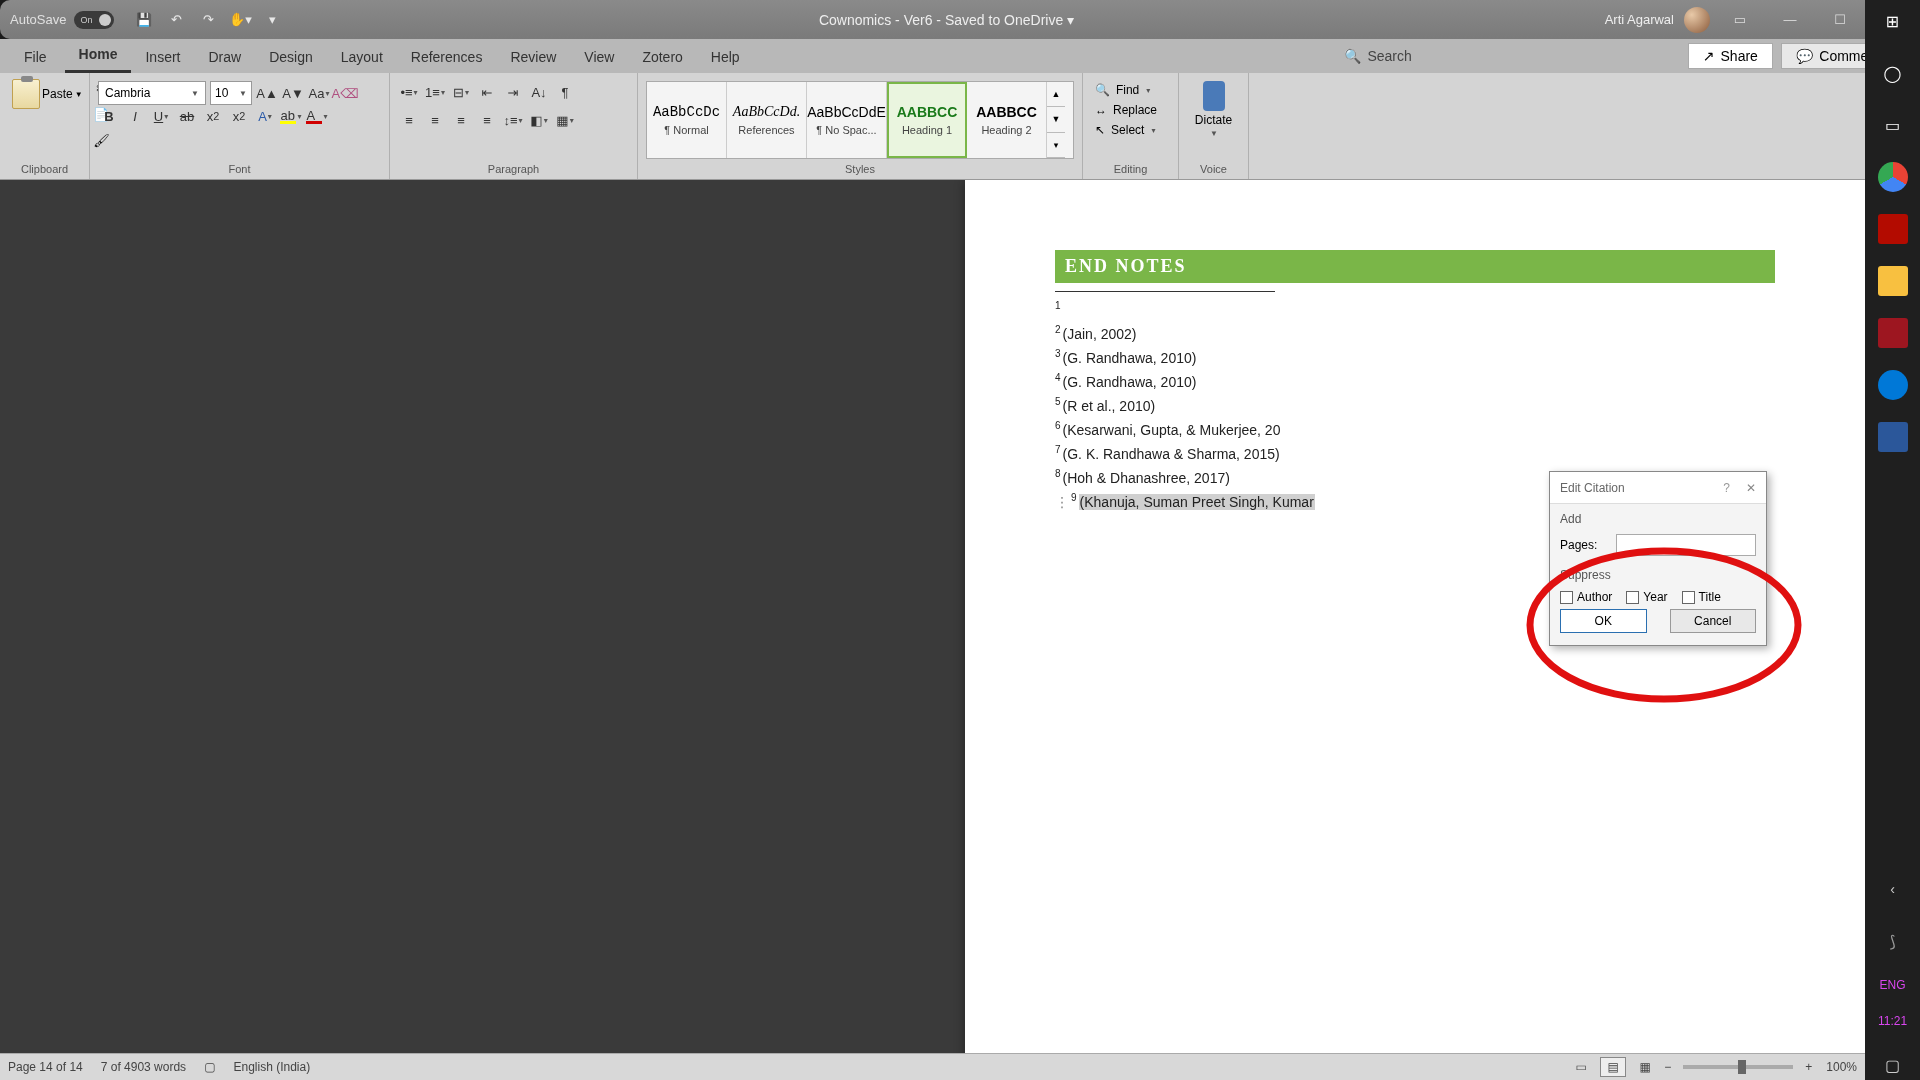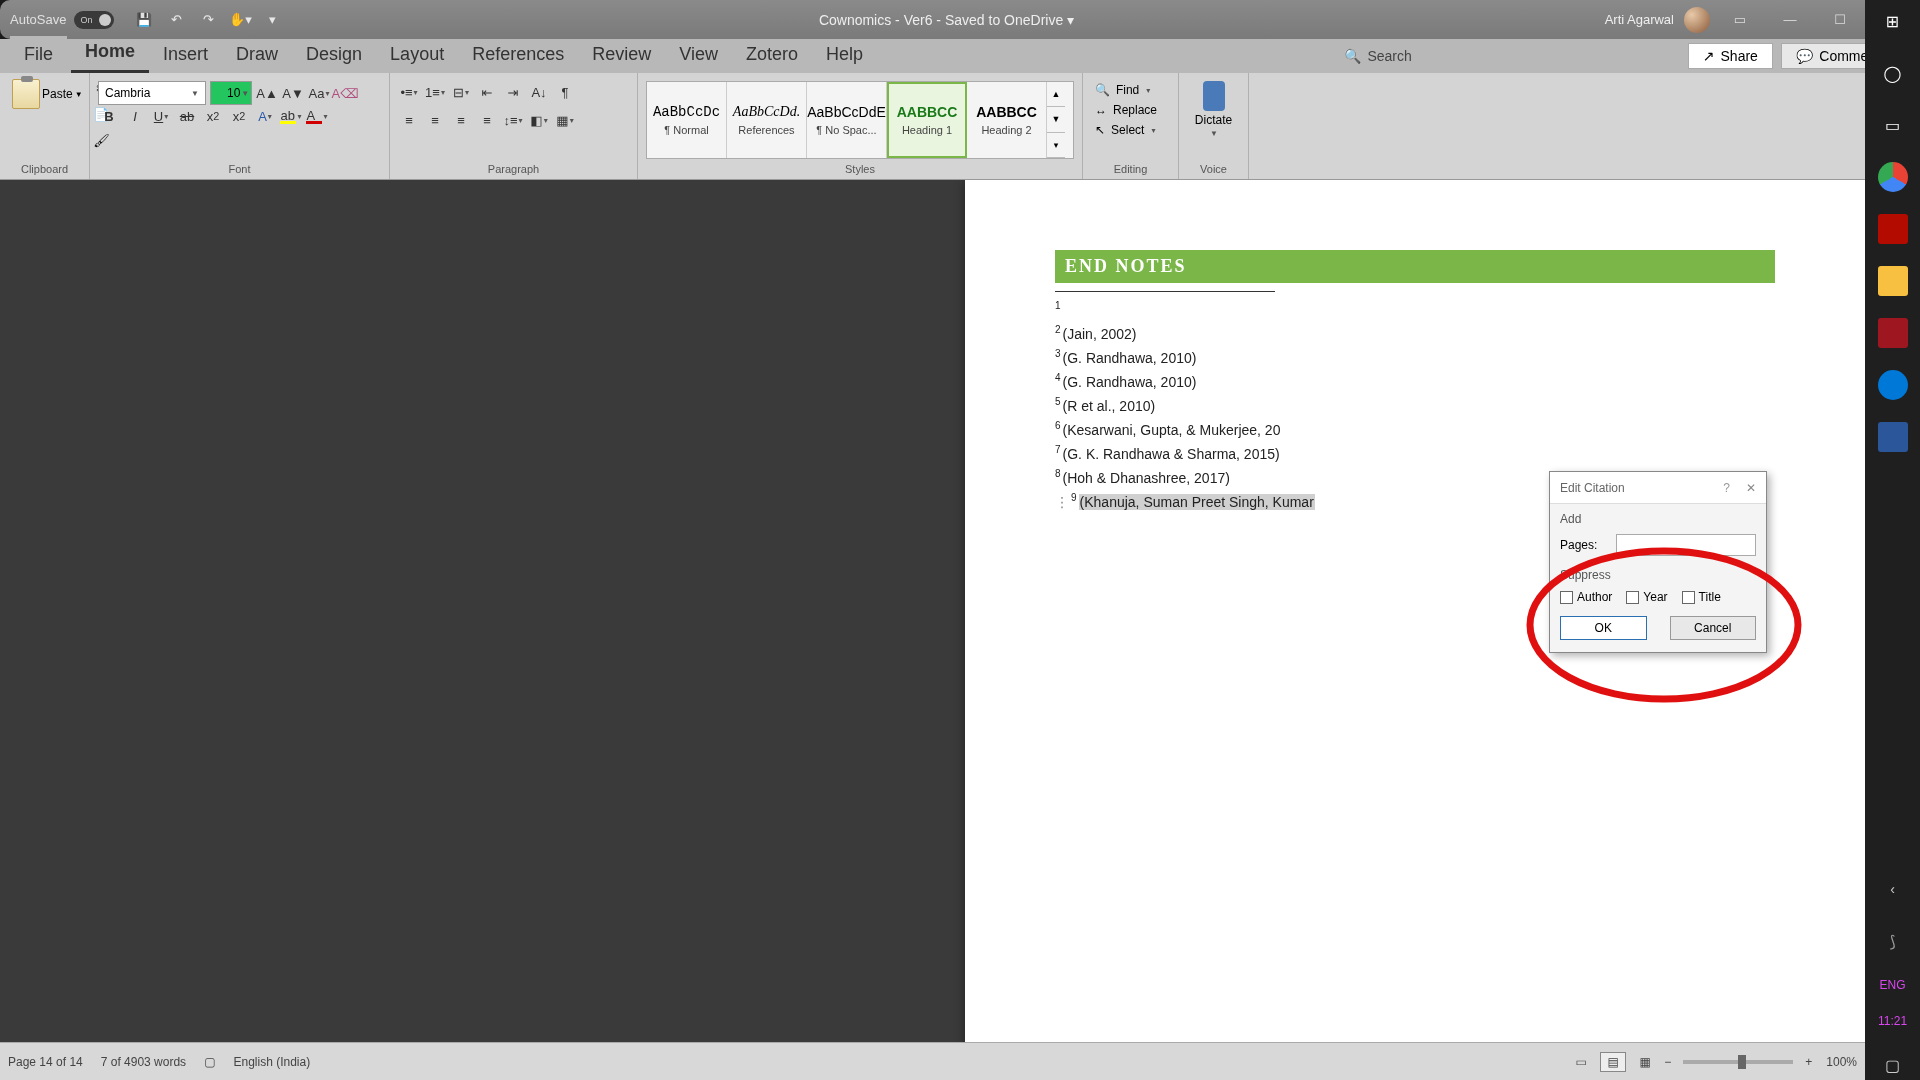--- a/index.html
+++ b/index.html
@@ -12,21 +12,21 @@
 .autosave-toggle .txt { font-size: 9px; color: #ccc; margin-left: 6px; }
 .autosave-toggle .knob { width: 12px; height: 12px; background: #ccc; border-radius: 50%; position: absolute; right: 3px; }
 .qat-btn { width: 28px; height: 28px; display: flex; align-items: center; justify-content: center; color: #e8e8e8; margin: 0 2px; }
 .title-center { flex: 1; text-align: center; color: #eee; font-size: 14px; }
 .title-right { display: flex; align-items: center; gap: 10px; }
 .avatar { width: 26px; height: 26px; border-radius: 50%; background: radial-gradient(circle at 30% 30%, #e8c9a8, #8a5a3a); }
 .winbtn { width: 40px; height: 30px; display: flex; align-items: center; justify-content: center; color: #ddd; }
 
 
 .menubar { height: 34px; background: #b8b8b8; display: flex; align-items: flex-end; padding-left: 10px; }
-.menu-tab { padding: 8px 14px; font-size: 18px; color: #333; cursor: pointer; }
+.menu-tab { padding: 8px 14px; font-size: 14px; color: #333; cursor: pointer; }
 .menu-tab.file { background: #b8b8b8; color: #333; margin-right: 4px; }
 .menu-tab.active { border-bottom: 3px solid #333; font-weight: 600; }
 .menu-right { margin-left: auto; display: flex; align-items: center; gap: 8px; padding-right: 18px; padding-bottom: 4px; }
 .search-wrap { display: flex; align-items: center; gap: 6px; color: #444; font-size: 14px; }
 .share-btn { background: #fff; border: 1px solid #aaa; padding: 4px 14px; display: flex; align-items: center; gap: 6px; font-size: 14px; }
 .comments-btn { background: #e8e8e8; border: 1px solid #aaa; padding: 4px 14px; display: flex; align-items: center; gap: 6px; font-size: 14px; }
 
 
 .ribbon { height: 107px; background: #d4d4d4; display: flex; border-bottom: 1px solid #999; }
 .ribbon-group { border-right: 1px solid #b0b0b0; padding: 4px 8px 2px; display: flex; flex-direction: column; justify-content: space-between; }
@@ -34,21 +34,21 @@
 .rg-body { display: flex; align-items: flex-start; gap: 4px; flex: 1; }
 
 .paste-btn { display: flex; flex-direction: row; align-items: center; gap: 2px; padding: 2px 4px; }
 .paste-icon { width: 28px; height: 30px; background: linear-gradient(#f8f0d0, #e8d8a0); border: 1px solid #c0a050; border-radius: 2px; position: relative; }
 .paste-icon::before { content: ""; position: absolute; top: -4px; left: 8px; width: 12px; height: 6px; background: #888; border-radius: 2px; }
 .small-stack { display: flex; flex-direction: column; gap: 4px; }
 .small-btn { width: 22px; height: 22px; display: flex; align-items: center; justify-content: center; font-size: 13px; }
 
 .font-row1, .font-row2 { display: flex; align-items: center; gap: 4px; }
 .font-name { width: 108px; height: 24px; border: 1px solid #999; background: #fff; font-size: 12px; padding: 0 6px; display: flex; align-items: center; justify-content: space-between; }
-.font-size { width: 42px; height: 24px; border: 1px solid #999; background: #22c55e; font-size: 12px; display: flex; align-items: center; justify-content: space-between; padding: 0 16px; }
+.font-size { width: 42px; height: 24px; border: 1px solid #999; background: #ffffff; font-size: 12px; display: flex; align-items: center; justify-content: space-between; padding: 0 4px; }
 .tiny-btn { width: 22px; height: 22px; display: flex; align-items: center; justify-content: center; font-size: 13px; color: #333; }
 .dd { font-size: 8px; color: #555; margin-left: 1px; }
 .font-rows { display: flex; flex-direction: column; padding-top: 4px; }
 .highlight-yellow { background: #ffff00; height: 3px; width: 16px; display: block; margin-top: -2px; }
 .fontcolor-red { background: #d00000; height: 3px; width: 16px; display: block; margin-top: -2px; }
 
 .para-rows { display: flex; flex-direction: column; gap: 6px; padding-top: 4px; }
 
 .styles-gallery { display: flex; border: 1px solid #aaa; background: #f4f4f4; height: 78px; margin-top: 4px; }
 .style-item { width: 80px; border-right: 1px solid #ccc; display: flex; flex-direction: column; align-items: center; justify-content: center; font-size: 11px; }
@@ -79,29 +79,29 @@
 .dialog { position: absolute; left: 584px; top: 291px; width: 218px; background: #f4f4f4; border: 1px solid #888; box-shadow: 3px 3px 8px rgba(0,0,0,.3); z-index: 20; font-size: 12px; }
 .dialog-titlebar { height: 32px; display: flex; align-items: center; padding: 0 10px; color: #666; border-bottom: 1px solid #ddd; background: #fff; }
 .dialog-titlebar .t { flex: 1; }
 .dialog-body { padding: 8px 10px 12px; }
 .dlg-section { margin-bottom: 8px; color: #555; }
 .dlg-row { display: flex; align-items: center; gap: 8px; margin-top: 6px; }
 .dlg-input { flex: 1; height: 22px; border: 1px solid #aaa; background: #fff; }
 .dlg-checks { display: flex; gap: 14px; margin-top: 6px; }
 .dlg-check { display: flex; align-items: center; gap: 4px; }
 .chk { width: 13px; height: 13px; border: 1px solid #666; background: #fff; }
-.dlg-buttons { display: flex; gap: 23px; margin-top: 12px; }
+.dlg-buttons { display: flex; gap: 23px; margin-top: 5px; }
 .dlg-btn { flex: 1; height: 24px; border: 1px solid #999; background: #e8e8e8; display: flex; align-items: center; justify-content: center; }
 .dlg-btn.primary { border: 1.5px solid #2a6fb0; background: #fff; }
 
 
 .red-ellipse { position: absolute; left: 555px; top: 358px; width: 288px; height: 174px; z-index: 30; pointer-events: none; }
 
 
-.statusbar { position: absolute; bottom: 0; left: 0; right: 55px; height: 38px; background: #d8d8d8; border-top: 1px solid #aaa; display: flex; align-items: center; font-size: 12px; color: #444; padding: 0 8px; }
+.statusbar { position: absolute; bottom: 0; left: 0; right: 55px; height: 27px; background: #d8d8d8; border-top: 1px solid #aaa; display: flex; align-items: center; font-size: 12px; color: #444; padding: 0 8px; }
 .statusbar .sp { margin-right: 18px; }
 .statusbar .right { margin-left: auto; display: flex; align-items: center; gap: 6px; }
 .view-btn { width: 26px; height: 20px; display: flex; align-items: center; justify-content: center; border: 1px solid transparent; }
 .view-btn.active { border: 1px solid #888; background: #eee; }
 .zoom-slider { width: 110px; height: 4px; background: #aaa; position: relative; margin: 0 6px; }
 .zoom-thumb { width: 8px; height: 14px; background: #666; position: absolute; left: 50%; top: -5px; }
 
 
 .win-taskbar { position: absolute; right: 0; top: 0; width: 55px; height: 100%; background: #1f1f1f; display: flex; flex-direction: column; align-items: center; padding-top: 6px; gap: 22px; }
 .tb-icon { width: 30px; height: 30px; border-radius: 3px; display: flex; align-items: center; justify-content: center; color: #fff; font-size: 16px; }

